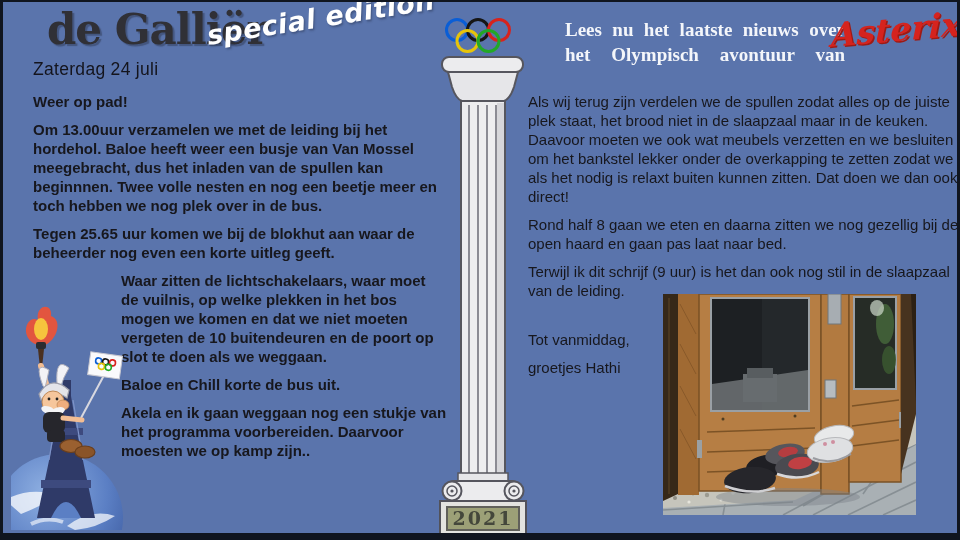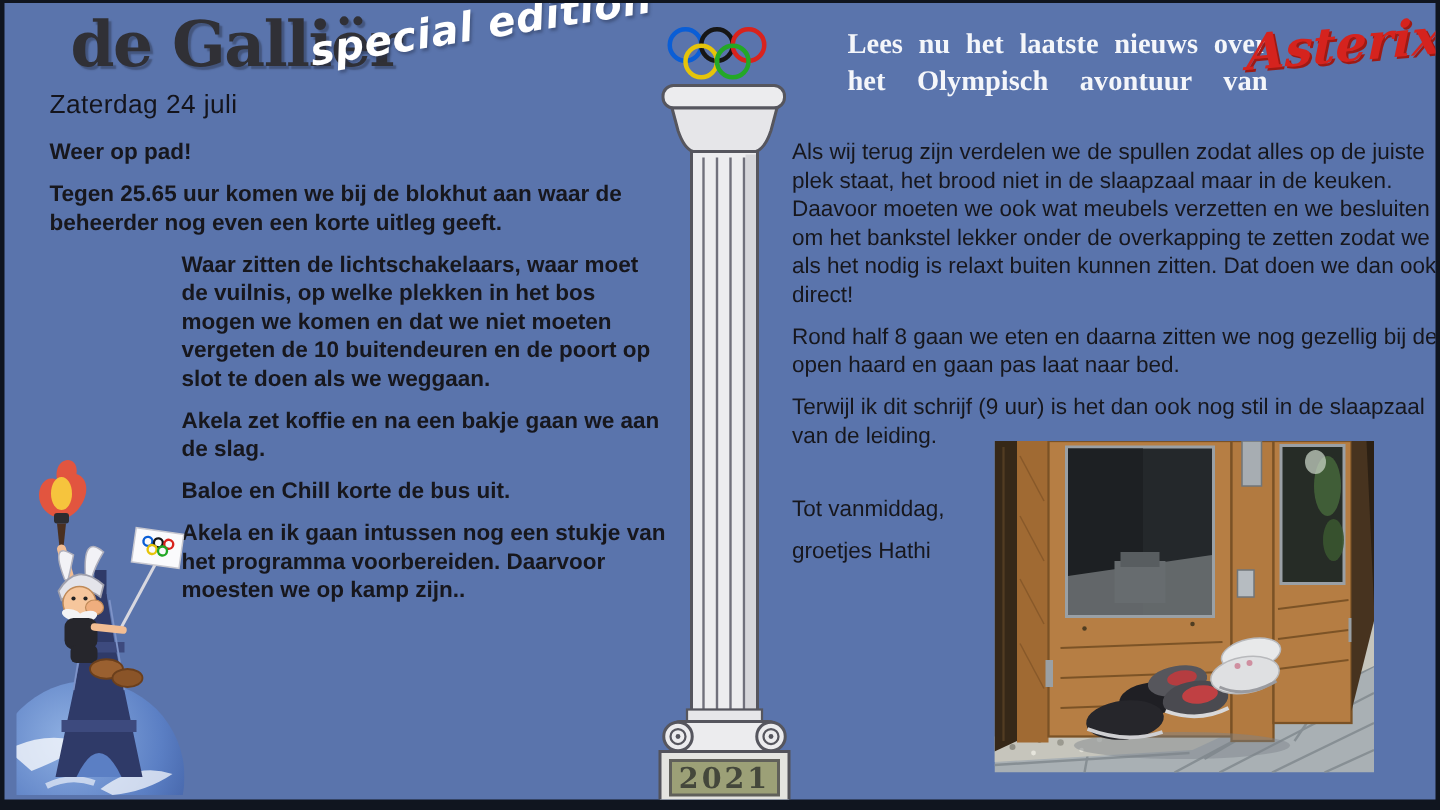--- a/index.html
+++ b/index.html
@@ -138,25 +138,25 @@
       <circle cx="86" cy="484" r="5" fill="none" stroke="#56565e" stroke-width="1.5"></circle>
       <circle cx="86" cy="484" r="1.6" fill="#56565e"></circle>
       <rect x="12" y="494" width="86" height="34" fill="#e3e3df" stroke="#52525a" stroke-width="2"></rect>
       <rect x="19" y="500" width="72" height="23" fill="#9ca077" stroke="#60605a" stroke-width="2"></rect>
       <text x="55" y="518" text-anchor="middle" font-family="DejaVu Serif, serif" font-weight="bold" font-size="19" letter-spacing="2" fill="#44473b">2021</text>
     </g>
   </svg>
 
   <div class="left-col">
     <p>Weer op pad!</p>
+    <p>Om 13.00uur verzamelen we met de leiding bij het hordehol. Baloe heeft weer een busje van Van Mossel meegebracht, dus het inladen van de spullen kan beginnnen. Twee volle nesten en nog een beetje meer en toch hebben we nog plek over in de bus.</p>
     <p>Tegen 25.65 uur komen we bij de blokhut aan waar de beheerder nog even een korte uitleg geeft.</p>
     <p class="indent">Waar zitten de lichtschakelaars, waar moet de vuilnis, op welke plekken in het bos mogen we komen en dat we niet moeten vergeten de 10 buitendeuren en de poort op slot te doen als we weggaan.</p>
-    <p class="indent">Akela zet koffie en na een bakje gaan we aan de slag.</p>
     <p class="indent">Baloe en Chill korte de bus uit.</p>
-    <p class="indent">Akela en ik gaan intussen nog een stukje van het  programma voorbereiden. Daarvoor moesten we op kamp zijn..</p>
+    <p class="indent">Akela en ik gaan weggaan nog een stukje van het  programma voorbereiden. Daarvoor moesten we op kamp zijn..</p>
   </div>
 
   <div class="right-col">
     <p>Als wij terug zijn verdelen we de spullen zodat alles op de juiste plek staat, het brood niet in de slaapzaal maar in de keuken. Daavoor moeten we ook wat meubels verzetten en we besluiten om het bankstel lekker onder de overkapping te zetten zodat we als het nodig is relaxt buiten kunnen zitten. Dat doen we dan ook direct!</p>
     <p>Rond half 8 gaan we eten en daarna zitten we nog gezellig bij de open haard en gaan pas laat naar bed.</p>
     <p>Terwijl ik dit schrijf (9 uur) is het dan ook nog stil in de slaapzaal van de leiding.</p>
     <div class="signoff">
       <p>Tot vanmiddag,</p>
       <p>groetjes Hathi</p>
     </div>

